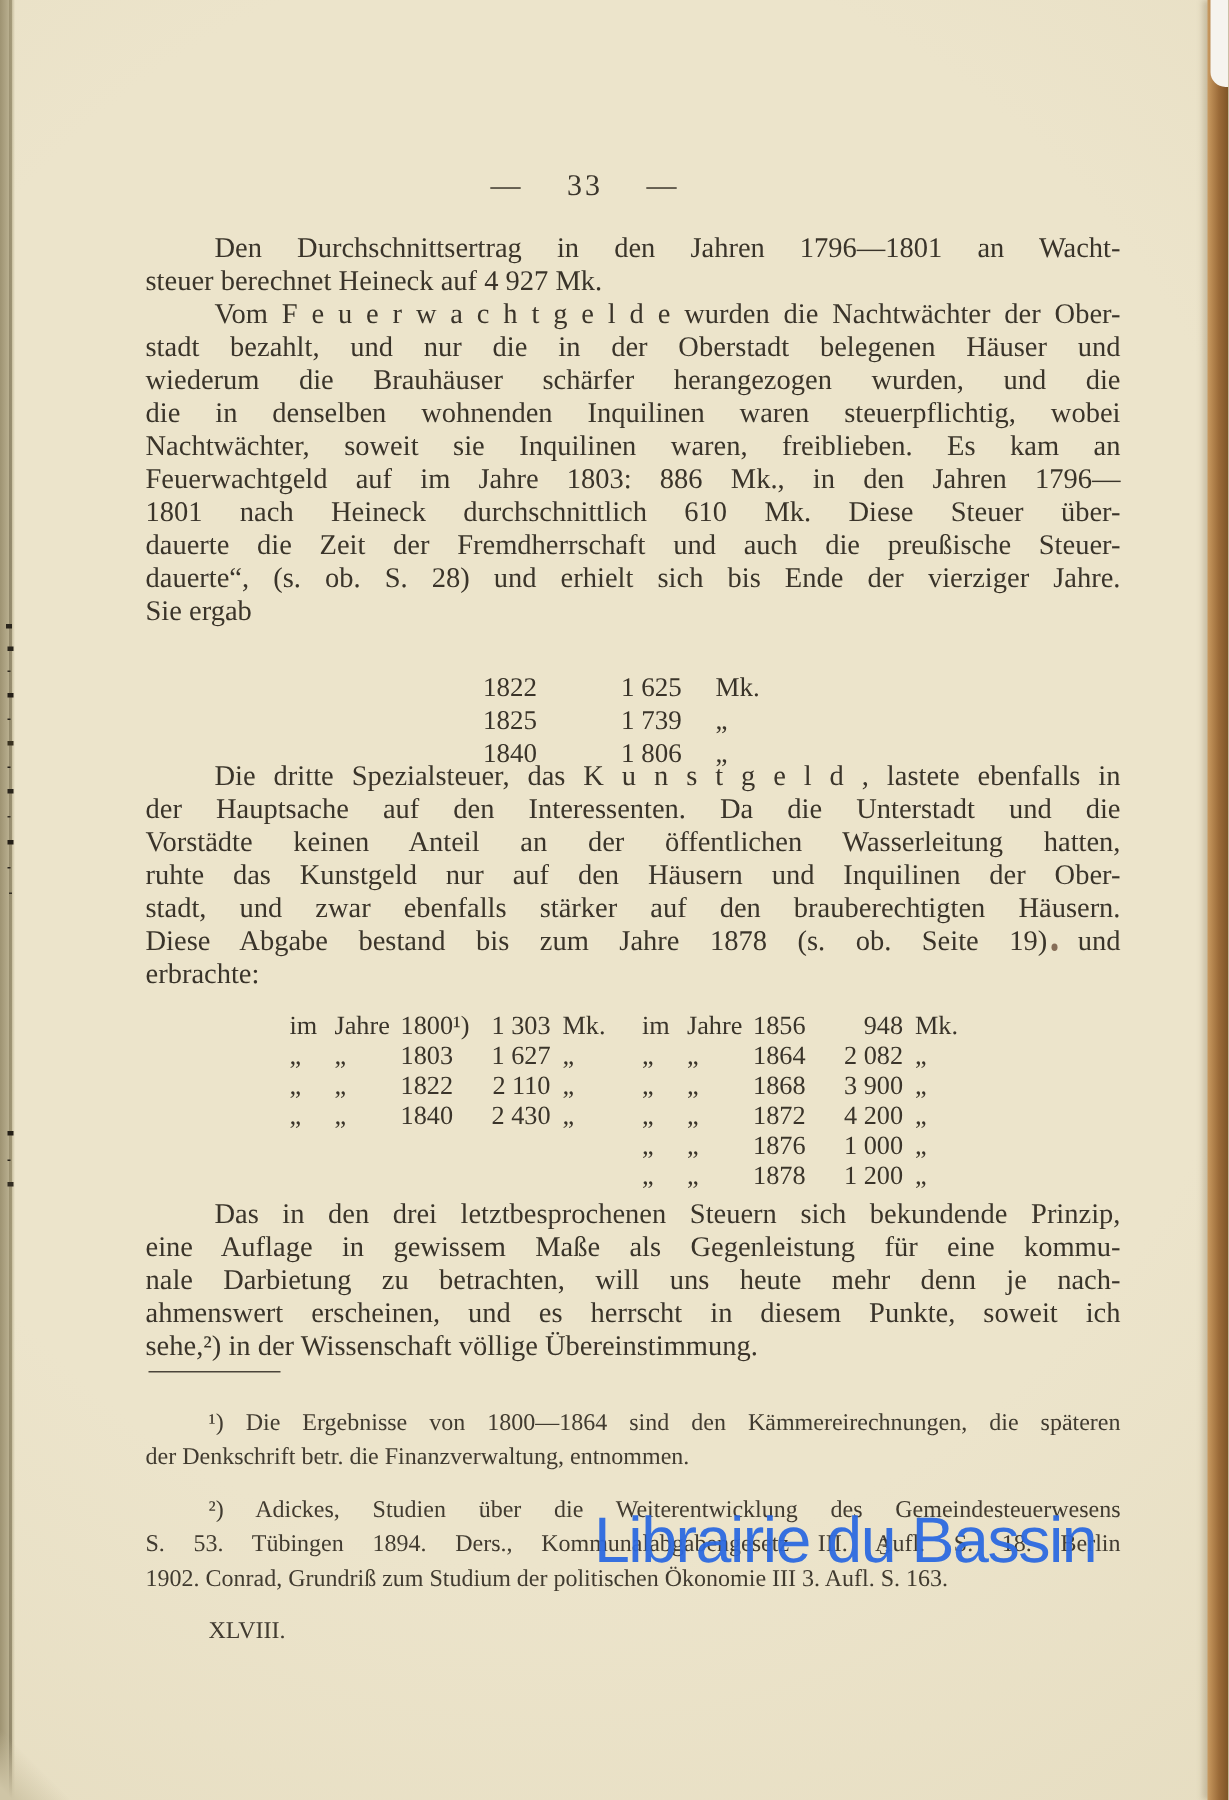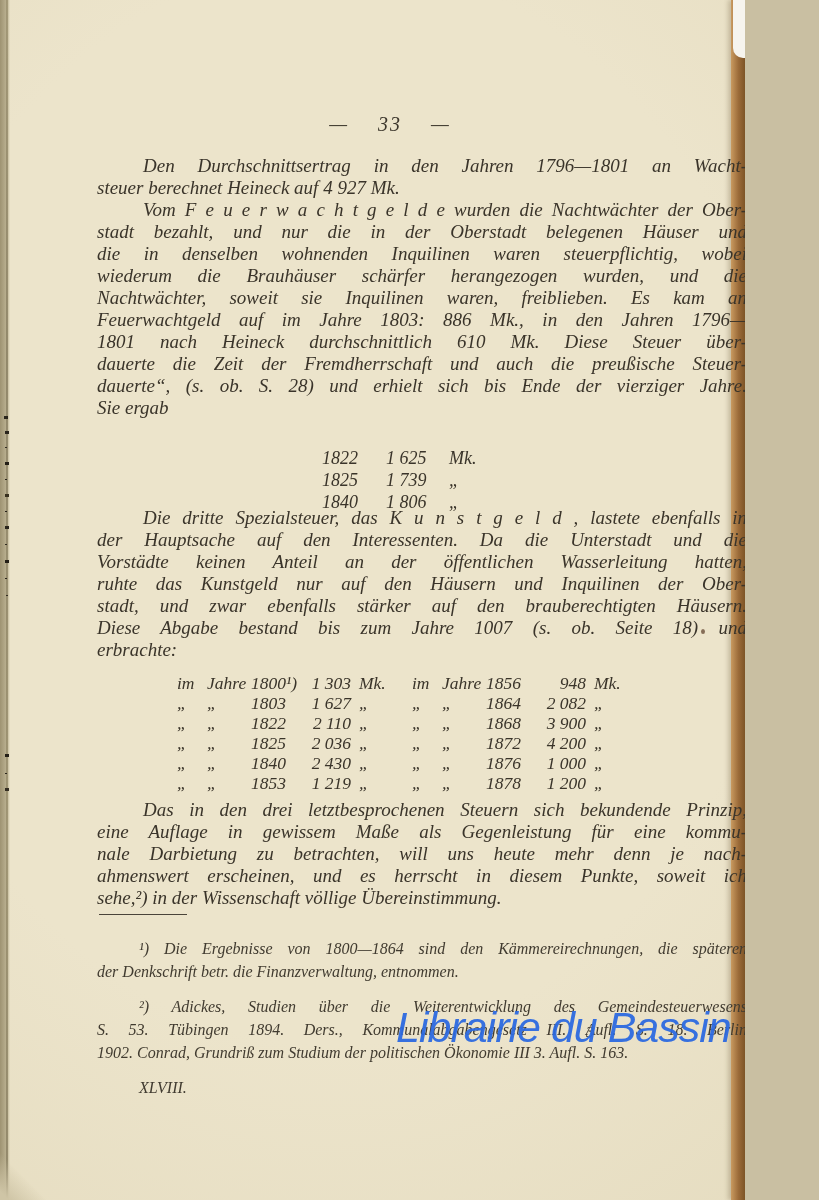--- a/index.html
+++ b/index.html
@@ -1,23 +1,22 @@
 <!DOCTYPE html>
 <html><head>
 <meta charset="utf-8">
 <title>Scanned book page</title>
 <style>
   html,body{margin:0;padding:0;background:#c9bfa2;}
   .scan{
-    position:relative;width:745px;height:1200px;overflow:hidden;
+    position:relative;width:819px;height:1200px;overflow:hidden;
     background:#e8e0c6;
     background:radial-gradient(120% 90% at 45% 42%, #ece4cb 50%, #e6ddc1 80%, #d9cfb1 100%);
     font-family:"Liberation Serif","DejaVu Serif",serif;
     color:#3a342a;
-    font-style:italic;
   }
   
   .left-edge{
     position:absolute;left:0;top:0;width:10px;height:1200px;
     background:linear-gradient(to right,#9e9372,#b6ac8c 55%,#c8bf9f 80%,rgba(200,191,159,0));
   }
   .left-crease{
     position:absolute;left:6px;top:0;width:2px;height:1200px;
     background:linear-gradient(to bottom,#8a7f5e,#6d6348 30%,#857a58 70%,#6d6348);
     opacity:.55;
@@ -51,24 +50,24 @@
     font-size:20px;letter-spacing:2px;word-spacing:22px;color:#3c362c;
   }
   .para{position:absolute;left:0;width:650px;font-size:19px;line-height:22px;}
   .p1{top:155px}.p2{top:199px}.p3{top:507px}.p4{top:799px}
   .line{text-align:justify;text-align-last:justify;white-space:normal;}
   .line.end{text-align-last:left;}
   .para .line.first{text-indent:46px;}
   
   .t1{position:absolute;left:225px;top:447px;font-size:18px;line-height:22px;}
   .t1-row .yr{display:inline-block;width:50px;}
-  .t1-row .val{display:inline-block;width:55px;margin-left:14px;}
+  .t1-row .val{display:inline-block;width:55px;margin-left:42px;}
   .t1-row .unit{display:inline-block;margin-left:8px;}
   
-  .t2{position:absolute;top:673px;font-size:17.5px;line-height:20px;white-space:nowrap;}
+  .t2{position:absolute;top:673px;font-size:17.5px;line-height:20px;white-space:nowrap;margin-left:16px;}
   .t2.tleft{left:80px}.t2.tright{left:315px}
   .t2 .c1{display:inline-block;width:30px;text-align:left;}
   .t2 .c2{display:inline-block;width:44px;text-align:left;}
   .t2 .yr{display:inline-block;width:48px;text-align:left;}
   .t2 .val{display:inline-block;width:52px;text-align:right;}
   .t2 .unit{display:inline-block;width:28px;padding-left:8px;text-align:left;}
   
   .rule{position:absolute;left:2px;top:914px;width:88px;border-top:1.5px solid #4a443a;}
   .fns{position:absolute;left:0;top:925px;width:650px;font-size:16px;line-height:23px;color:#413b30;}
   .fns .line.first{text-indent:42px;margin-top:12px;}
@@ -101,22 +100,22 @@
     <div class="para p1">
 
     <div class="line first">Den Durchschnittsertrag in den Jahren 1796—1801 an Wacht-</div>
         <div class="line end">steuer berechnet Heineck auf 4 927 Mk.</div>
       </div>
 
     <div class="para p2">
 
     <div class="line first">Vom F e u e r w a c h t g e l d e wurden die Nachtwächter der Ober-</div>
         <div class="line">stadt bezahlt, und nur die in der Oberstadt belegenen Häuser und</div>
+        <div class="line">wiederum die Brauhäuser schärfer herangezogen wurden, und die</div>
         <div class="line">die in denselben wohnenden Inquilinen waren steuerpflichtig, wobei</div>
-        <div class="line">wiederum die Brauhäuser schärfer herangezogen wurden, und die</div>
         <div class="line">Nachtwächter, soweit sie Inquilinen waren, freiblieben. Es kam an</div>
         <div class="line">Feuerwachtgeld auf im Jahre 1803: 886 Mk., in den Jahren 1796—</div>
         <div class="line">1801 nach Heineck durchschnittlich 610 Mk. Diese Steuer über-</div>
         <div class="line">dauerte die Zeit der Fremdherrschaft und auch die preußische Steuer-</div>
         <div class="line">dauerte“, (s. ob. S. 28) und erhielt sich bis Ende der vierziger Jahre.</div>
         <div class="line end">Sie ergab</div>
       </div>
 
     <div class="t1">
 
@@ -127,37 +126,35 @@
         <div class="t1-row"><span class="yr">1840</span><span class="val">1 806</span><span class="unit">„</span></div>
       </div>
 
     <div class="para p3">
 
     <div class="line first">Die dritte Spezialsteuer, das K u n s t g e l d , lastete ebenfalls in</div>
         <div class="line">der Hauptsache auf den Interessenten. Da die Unterstadt und die</div>
         <div class="line">Vorstädte keinen Anteil an der öffentlichen Wasserleitung hatten,</div>
         <div class="line">ruhte das Kunstgeld nur auf den Häusern und Inquilinen der Ober-</div>
         <div class="line">stadt, und zwar ebenfalls stärker auf den brauberechtigten Häusern.</div>
-        <div class="line">Diese Abgabe bestand bis zum Jahre 1007 (s. ob. Seite 18) und</div>
+        <div class="line">Diese Abgabe bestand bis zum Jahre 1878 (s. ob. Seite 19) und</div>
         <div class="line end">erbrachte:</div>
       </div>
 
     <div class="t2 tleft">
 
         <div class="t2-row"><span class="c1">im</span><span class="c2">Jahre</span><span class="yr">1800¹)</span><span class="val">1 303</span><span class="unit">Mk.</span></div>
 
         <div class="t2-row"><span class="c1">„</span><span class="c2">„</span><span class="yr">1803</span><span class="val">1 627</span><span class="unit">„</span></div>
 
         <div class="t2-row"><span class="c1">„</span><span class="c2">„</span><span class="yr">1822</span><span class="val">2 110</span><span class="unit">„</span></div>
 
-        <div class="t2-row"><span class="c1">„</span><span class="c2">„</span><span class="yr">1825</span><span class="val">2 036</span><span class="unit">„</span></div>
 
         <div class="t2-row"><span class="c1">„</span><span class="c2">„</span><span class="yr">1840</span><span class="val">2 430</span><span class="unit">„</span></div>
 
-        <div class="t2-row"><span class="c1">„</span><span class="c2">„</span><span class="yr">1853</span><span class="val">1 219</span><span class="unit">„</span></div>
       </div>
 
     <div class="t2 tright">
 
         <div class="t2-row"><span class="c1">im</span><span class="c2">Jahre</span><span class="yr">1856</span><span class="val">948</span><span class="unit">Mk.</span></div>
 
         <div class="t2-row"><span class="c1">„</span><span class="c2">„</span><span class="yr">1864</span><span class="val">2 082</span><span class="unit">„</span></div>
 
         <div class="t2-row"><span class="c1">„</span><span class="c2">„</span><span class="yr">1868</span><span class="val">3 900</span><span class="unit">„</span></div>
 

